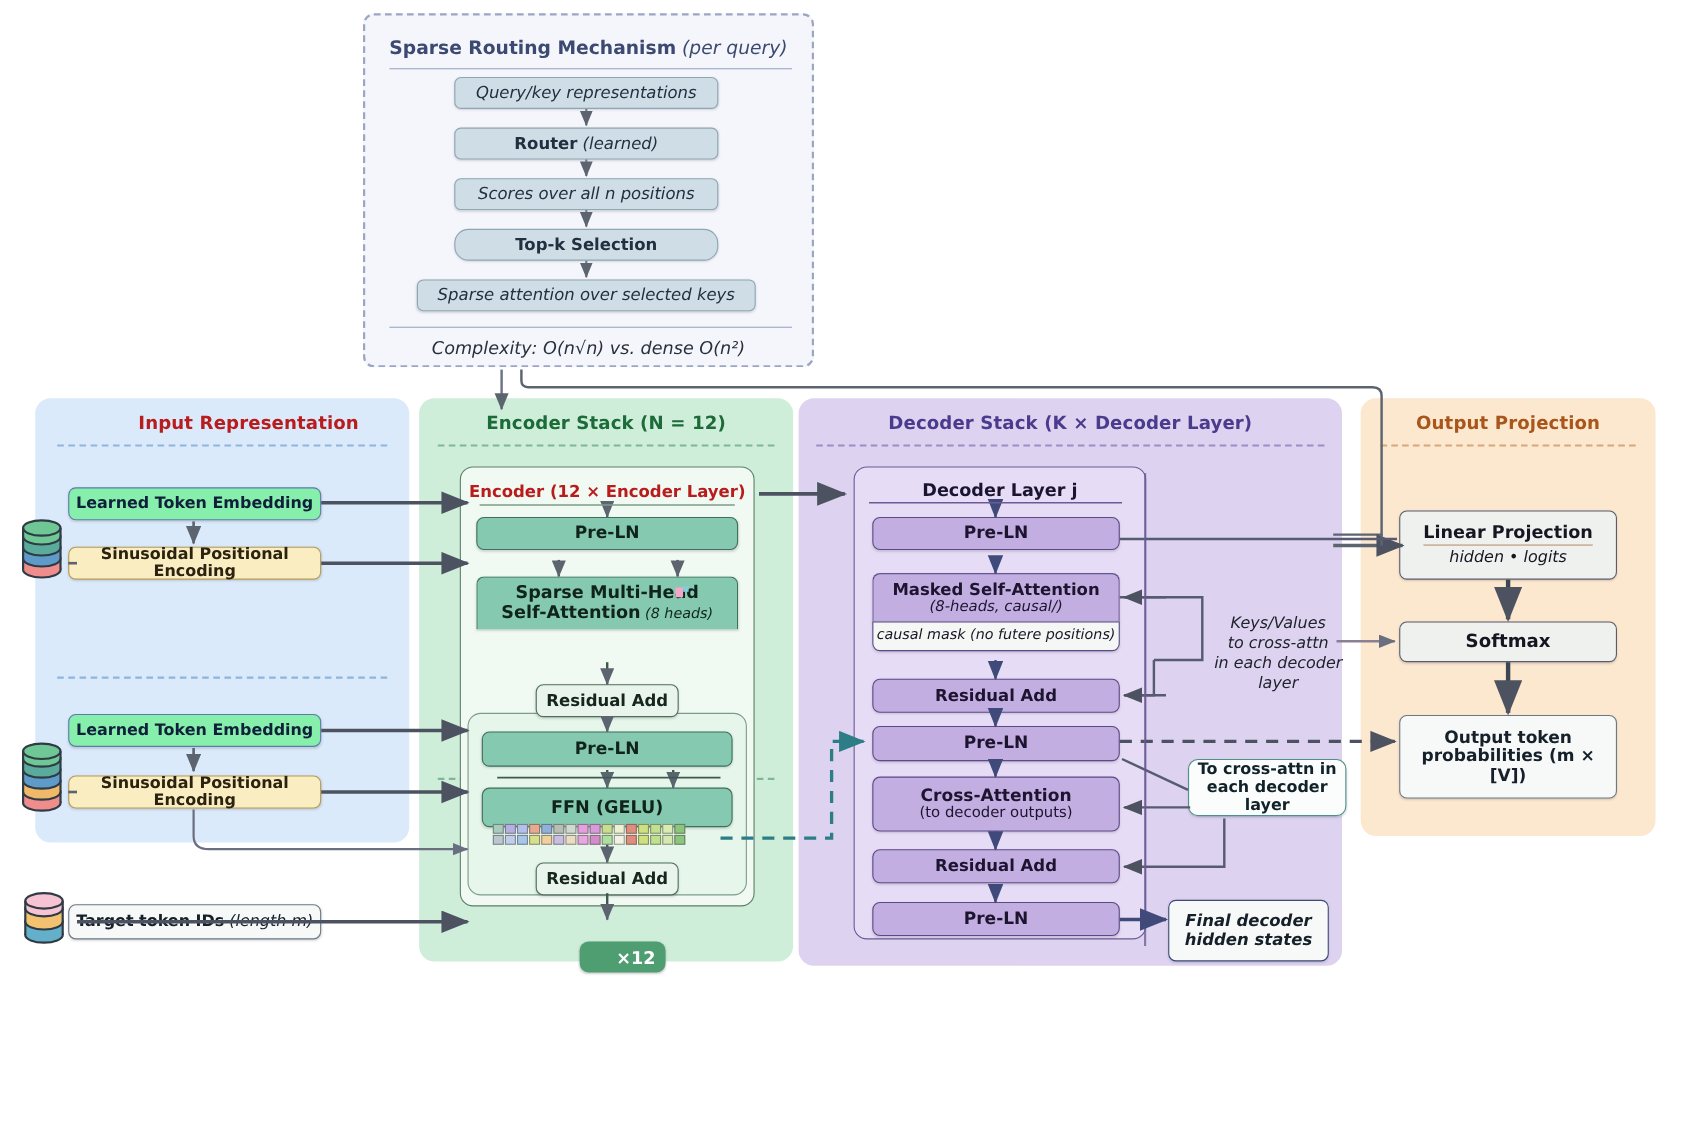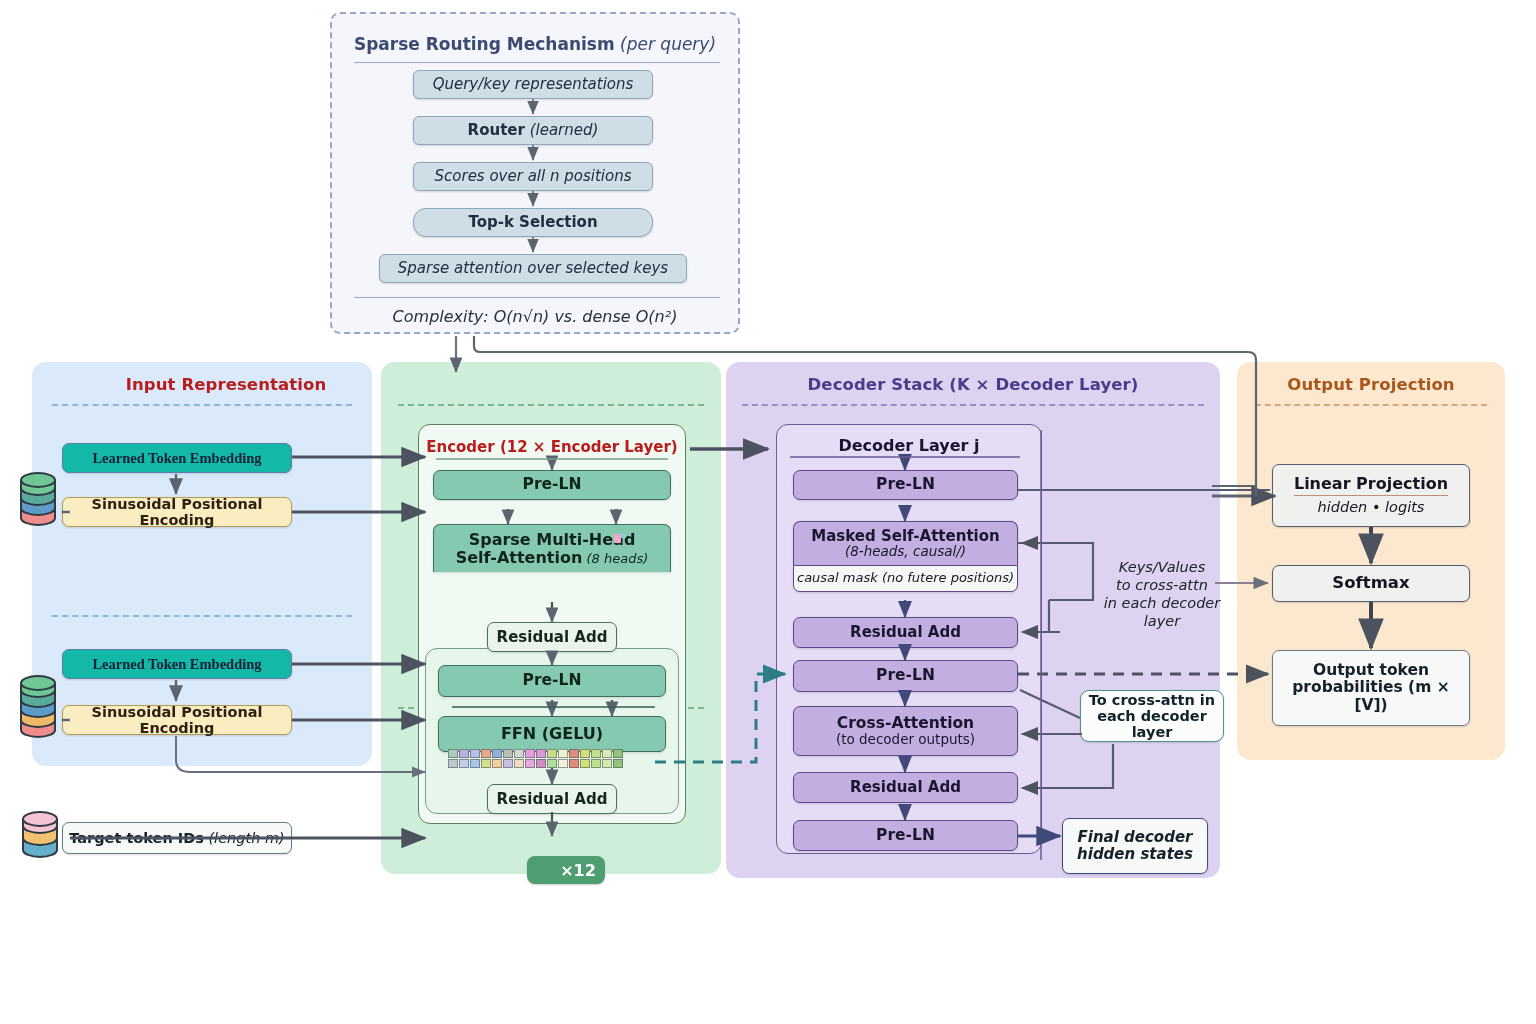--- a/index.html
+++ b/index.html
@@ -67,21 +67,21 @@
   #enc-card{left:418px;top:424px;width:268px;height:400px;background:#f0faf2;border:1.6px solid #5e7e68;}
   #enc-sub{left:425px;top:648px;width:254px;height:166px;background:#e6f6ea;border:1.6px solid #7d9c86;border-radius:12px;}
   #dec-card{left:776px;top:424px;width:266px;height:430px;background:#e6dcf6;border:1.6px solid #6c5a95;}
 
   
   .gbox{background:#84c9b0;border:1.4px solid #3f6f5e;color:#10241d;}
   .gbox2{background:#e9f5ec;border:1.4px solid #4f6f5b;color:#16251d;}
   .pbox{background:#c2aee0;border:1.4px solid #5b4a85;color:#1d1430;}
   .pbox2{background:#f4f7f4;border:1.4px solid #5b4a85;color:#1a1426;}
   .wbox{background:#eef1ee;border:1.4px solid #5b5b6b;color:#161622;}
-  .bbox{background:#14b8a6;border:1.4px solid #5b7da8;color:#10203a;font-family:Liberation Serif, serif;}
+  .bbox{background:#86efac;border:1.4px solid #5b7da8;color:#10203a;}
   .ybox{background:#fbedc2;border:1.4px solid #b79a53;color:#2b2310;}
   .nbox{background:#f7f8f8;border:1.4px solid #6a7a85;color:#15202a;}
   .tagbox{background:#fbfdfc;border:1.5px solid #4f8f8c;color:#11222a;border-radius:9px;}
 
   .badge{
     position:absolute;background:#4f9e72;color:#fff;font-weight:bold;font-size:16px;
     border-radius:8px;display:flex;align-items:center;justify-content:center;
     box-shadow:0 1px 2px rgba(0,0,0,.2);
   }
 
@@ -298,20 +298,21 @@
       <ellipse cx="24" cy="18" rx="17" ry="7" fill="#f6c3d4"></ellipse>
       <rect x="7" y="11" width="34" height="7" fill="#f6c3d4" stroke="none"></rect>
       <ellipse cx="24" cy="11" rx="17" ry="7" fill="#f6c3d4"></ellipse>
       <path d="M7,11 L7,42" fill="none"></path>
           <path d="M41,11 L41,42" fill="none"></path>
     </g>
   </svg>
 </div>
 
 <div id="p-enc" class="panel"></div>
+<div class="panel-title" style="left:381px;top:375px;width:340px;color:#1c6b38;">Encoder Stack (N = 12)</div>
 <div class="panel-rule" style="left:398px;top:404px;width:306px;border-color:#7fb795;"></div>
 <div class="panel-rule" style="left:398px;top:707px;width:306px;border-color:#7fb795;"></div>
 
 <div class="card" id="enc-card"></div>
 <div class="card" id="enc-sub"></div>
 
 <div style="position:absolute;left:418px;top:438px;width:268px;text-align:center;font-weight:bold;font-size:15px;color:#b91c1c;">Encoder (12 × Encoder Layer)</div>
 
 <div class="box gbox" style="left:433px;top:470px;width:238px;height:30px;font-weight:bold;font-size:15.5px;">
   <span>Pre-LN</span>

